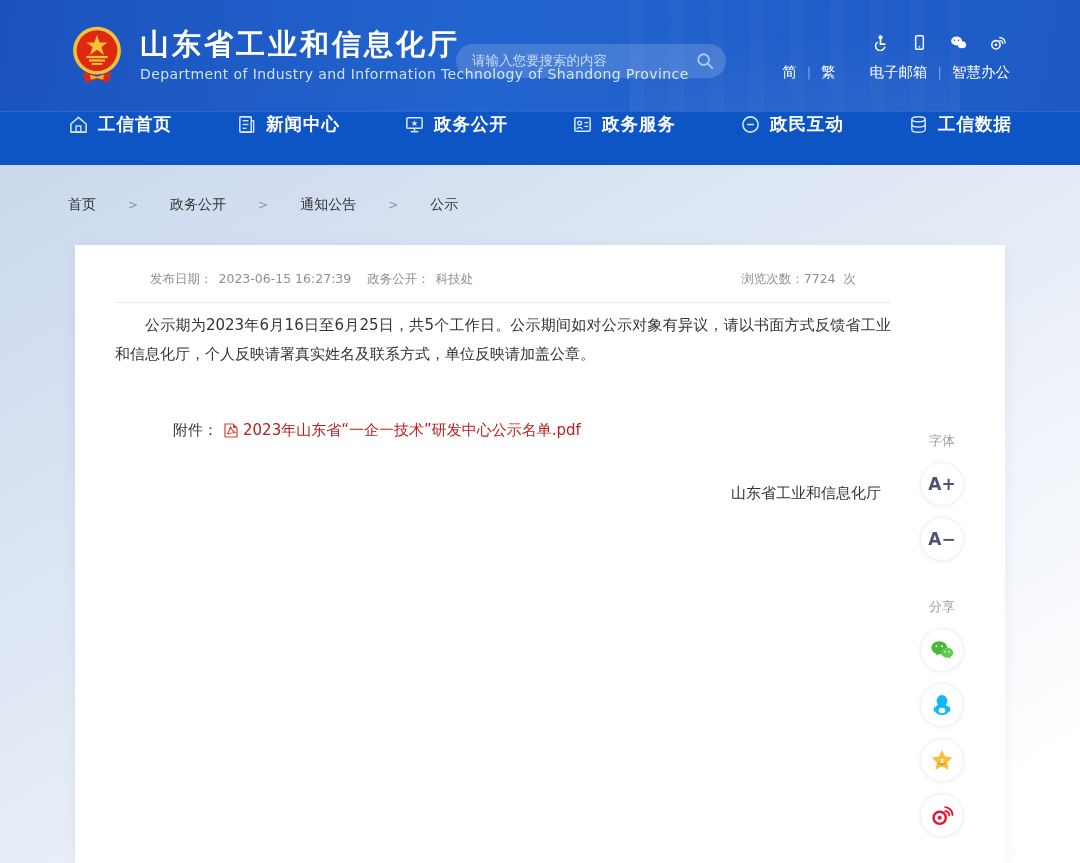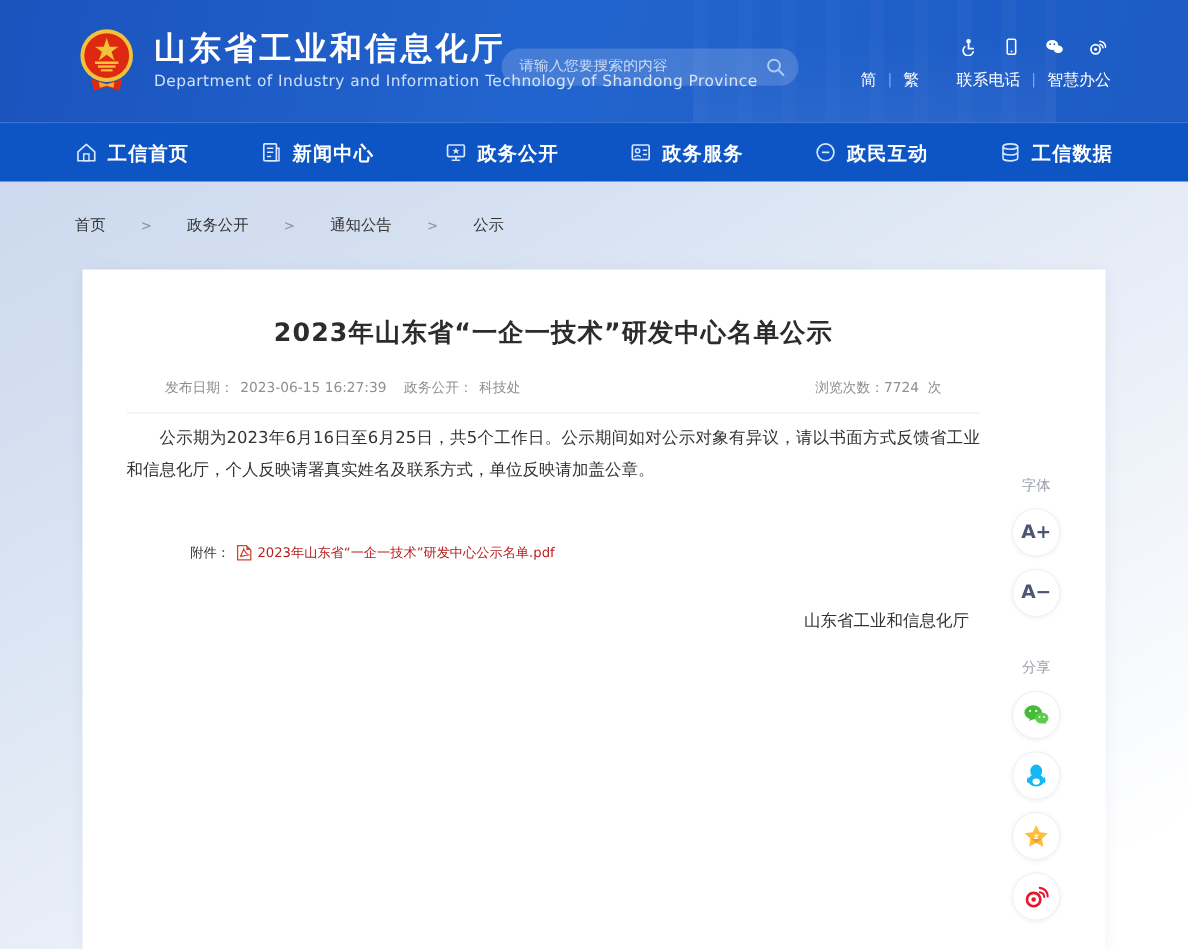--- a/index.html
+++ b/index.html
@@ -43,21 +43,21 @@
   .quick-icons { display:flex; gap:22px; justify-content:flex-end; margin-bottom:12px; padding-right:4px; }
   .quick-icons svg { width:17px; height:17px; cursor:pointer; }
   .quick-links { display:flex; align-items:center; gap:10px; color:#fff; font-size:14.5px; }
   .quick-links a { color:#fff; text-decoration:none; cursor:pointer; }
   .quick-links .sep { color:#7fa8e6; font-size:13px; }
 
   
   .mainnav {
     position:absolute; left:0; top:111px; width:1080px; height:54px;
     background:#0d55c5; border-top:1px solid rgba(255,255,255,.12);
-    display:flex; align-items:center; justify-content:space-between;
+    display:flex; align-items:flex-start; justify-content:space-between;
     padding:0 68px;
   }
   .nav-item { display:flex; align-items:center; gap:9px; color:#fff; font-size:17.5px; font-weight:600; cursor:pointer; letter-spacing:1px; }
   .nav-item svg { width:21px; height:21px; }
 
   
   .breadcrumb { position:absolute; left:68px; top:196px; font-size:14px; color:#333; display:flex; gap:32px; align-items:center; }
   .breadcrumb a { color:#333; text-decoration:none; cursor:pointer; }
   .breadcrumb .bsep { color:#8a94a6; font-size:12px; }
 
@@ -72,21 +72,21 @@
     margin:26px 35px 0 35px; display:flex; justify-content:space-between;
     font-size:12.5px; color:#8f8f8f;
   }
   .meta-left span { margin-right:6px; }
   .meta-left .grp { }
   .divider { margin:14px 0 6px 0; border-bottom:1px solid #ebebeb; }
 
   .body-text { font-size:15px; color:#333; line-height:29px; text-align:justify; }
   .body-text p { text-indent:2em; margin-top:8px; }
   .contact-line { font-size:15px; color:#333; line-height:29px; text-indent:2em; }
-  .attach-row { margin-top:52px; margin-left:58px; font-size:12px; color:#333; display:flex; align-items:center; gap:2px; }
+  .attach-row { margin-top:52px; margin-left:58px; font-size:15px; color:#333; display:flex; align-items:center; gap:2px; }
   .attach-row svg { width:14px; height:15px; margin:0 3px 0 4px; }
   .attach-link { color:#b91c1c; text-decoration:none; cursor:pointer; }
   .signature { margin-top:38px; text-align:right; padding-right:10px; font-size:15px; color:#333; line-height:31px; }
 
   
   .tools { position:absolute; left:912px; top:432px; width:60px; display:flex; flex-direction:column; align-items:center; }
   .tool-label { font-size:13px; color:#9aa0ab; margin-bottom:12px; }
   .tool-gap { height:26px; }
   .circle-btn {
     width:44px; height:44px; border-radius:50%; background:#fff;
@@ -150,21 +150,21 @@
         <circle cx="9" cy="13" r="1.8" fill="#fff"></circle>
         <path d="M14 3.5 q6.5 .8 6.8 7.2" fill="none" stroke="#fff" stroke-width="1.7" stroke-linecap="round"></path>
         <path d="M14 7.3 q3.6 .5 3.8 4" fill="none" stroke="#fff" stroke-width="1.7" stroke-linecap="round"></path>
       </svg>
     </div>
     <div class="quick-links">
       <a>简</a>
       <span class="sep">|</span>
       <a>繁</a>
       <span style="width:14px"></span>
-      <a>联系电话</a>
+      <a>电子邮箱</a>
       <span class="sep">|</span>
       <a>智慧办公</a>
     </div>
   </div>
 </header>
 
 <nav class="mainnav">
   <div class="nav-item">
     <svg viewBox="0 0 22 22">
       <path d="M3 10.5 L11 3.5 L19 10.5 L19 19 L3 19 Z" fill="none" stroke="#d9e6ff" stroke-width="1.6" stroke-linejoin="round"></path>
@@ -223,21 +223,20 @@
   <span class="bsep">&gt;</span>
   <a>政务公开</a>
   <span class="bsep">&gt;</span>
   <a>通知公告</a>
   <span class="bsep">&gt;</span>
   <a>公示</a>
 </div>
 
 <main class="card">
   <div class="article">
-    <h1 class="art-title">2023年山东省“一企一技术”研发中心名单公示</h1>
 
     <div class="meta-row">
       <div class="meta-left">
         <span class="grp"><span>发布日期：</span><span>2023-06-15 16:27:39</span></span>
         <span><span>政务公开：</span><span>科技处</span></span>
       </div>
       <div class="meta-right">
         <span>浏览次数：</span><span>7724</span>&nbsp;&nbsp;<span>次</span>
       </div>
     </div>

